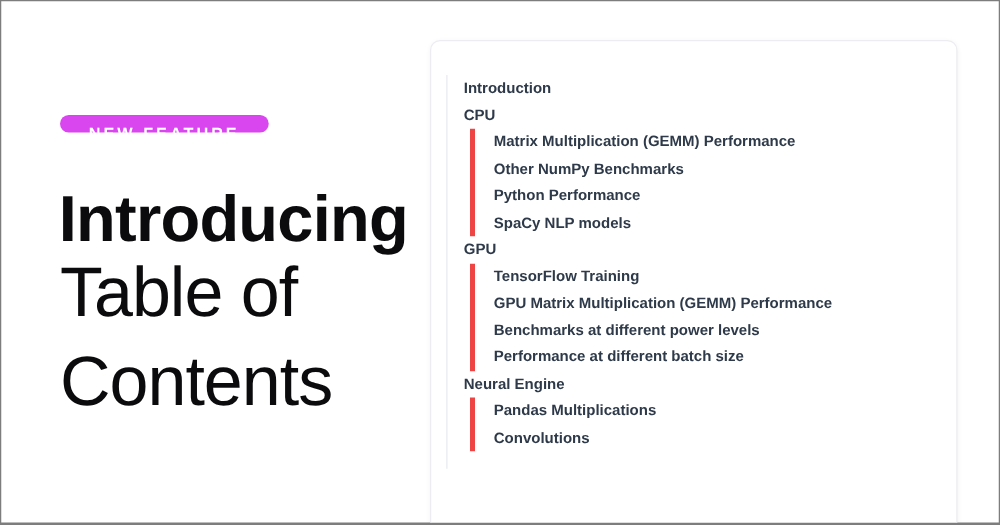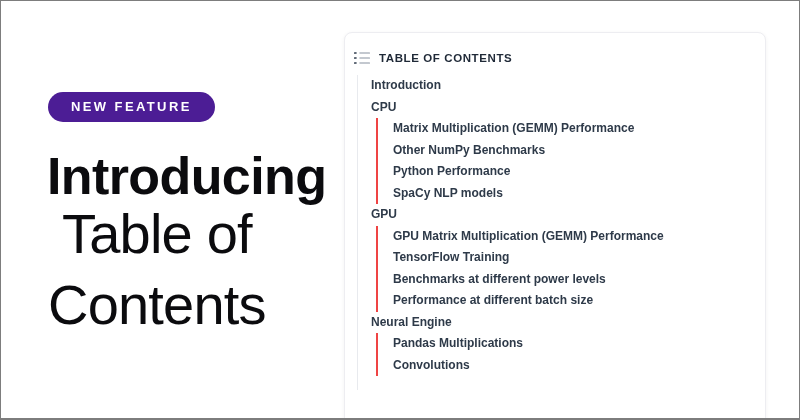--- a/index.html
+++ b/index.html
@@ -11,24 +11,24 @@
     border-bottom-width: 2px;
     position: relative;
     overflow: hidden;
     font-family: "Liberation Sans", sans-serif;
   }
   .frame { position: absolute; inset: 0; }
 
   
   .badge {
     position: absolute; left: 47px; top: 91px;
-    height: 30px; line-height: 30px;
+    height: 14px; line-height: 30px;
     padding: 0 23px;
     border-radius: 15px;
-    background: #4c1d95;
+    background: #d946ef;
     color: #ffffff;
     font-size: 13px; font-weight: 700;
     letter-spacing: 2.4px;
     white-space: nowrap;
   }
   .kicker {
     position: absolute; left: 46px; top: 145px;
     margin: 0;
     font-size: 52px; font-weight: 700;
     letter-spacing: -0.6px;
@@ -36,21 +36,21 @@
     white-space: nowrap;
   }
   .hero-title {
     position: absolute; left: 47px; top: 197px;
     margin: 0;
     font-size: 56px; font-weight: 400;
     line-height: 71px;
     letter-spacing: -0.8px;
     color: #0b0b0e;
   }
-  .hero-title span { display: block; white-space: nowrap; text-align: center; }
+  .hero-title span { display: block; white-space: nowrap; }
 
   
   .card {
     position: absolute; left: 343px; top: 31px;
     width: 422px; height: 400px;
     background: #ffffff;
     border: 1px solid #ededf1;
     border-radius: 8px;
     box-shadow: 0 1px 4px rgba(0,0,0,0.05);
     padding: 17px 0 0 9px;
@@ -69,21 +69,21 @@
   ul.toc-root {
     list-style: none;
     margin: 10px 0 0 3px;
     padding: 0 0 14px 13px;
     border-left: 1px solid #e8eaee;
   }
   ul.toc-sub {
     list-style: none;
     margin: 0 0 0 5px;
     padding: 0 0 0 15px;
-    border-left: 2px solid #ef4444;
+    border-left: 4px solid #ef4444;
   }
   li.toc-item {
     height: 21.5px; line-height: 21.5px;
     font-size: 12px; font-weight: 700;
     color: #2e3a49;
     white-space: nowrap;
     cursor: pointer;
   }
 </style>
 </head>
@@ -94,45 +94,34 @@
   <section>
     <div class="badge">NEW FEATURE</div>
     <h1 class="kicker">Introducing</h1>
     <h2 class="hero-title">
       <span>Table of</span>
       <span>Contents</span>
     </h2>
   </section>
 
   <aside class="card">
-    <div class="card-header">
-      <svg class="icon" width="16" height="14" viewBox="0 0 16 14" aria-hidden="true">
-        <rect x="0" y="1" width="2.6" height="2" rx="0.5" fill="#636c79"></rect>
-        <rect x="0" y="6" width="2.6" height="2" rx="0.5" fill="#636c79"></rect>
-        <rect x="0" y="11" width="2.6" height="2" rx="0.5" fill="#636c79"></rect>
-        <rect x="5.4" y="1" width="10.6" height="2" rx="0.6" fill="#c3c8cf"></rect>
-        <rect x="5.4" y="6" width="10.6" height="2" rx="0.6" fill="#c3c8cf"></rect>
-        <rect x="5.4" y="11" width="10.6" height="2" rx="0.6" fill="#c3c8cf"></rect>
-      </svg>
-      <span class="card-title">TABLE OF CONTENTS</span>
-    </div>
 
     <ul class="toc-root">
       <li class="toc-item">Introduction</li>
       <li class="toc-item">CPU</li>
       <ul class="toc-sub">
         <li class="toc-item">Matrix Multiplication (GEMM) Performance</li>
         <li class="toc-item">Other NumPy Benchmarks</li>
         <li class="toc-item">Python Performance</li>
         <li class="toc-item">SpaCy NLP models</li>
       </ul>
       <li class="toc-item">GPU</li>
       <ul class="toc-sub">
+        <li class="toc-item">TensorFlow Training</li>
         <li class="toc-item">GPU Matrix Multiplication (GEMM) Performance</li>
-        <li class="toc-item">TensorFlow Training</li>
         <li class="toc-item">Benchmarks at different power levels</li>
         <li class="toc-item">Performance at different batch size</li>
       </ul>
       <li class="toc-item">Neural Engine</li>
       <ul class="toc-sub">
         <li class="toc-item">Pandas Multiplications</li>
         <li class="toc-item">Convolutions</li>
       </ul>
     </ul>
   </aside>

